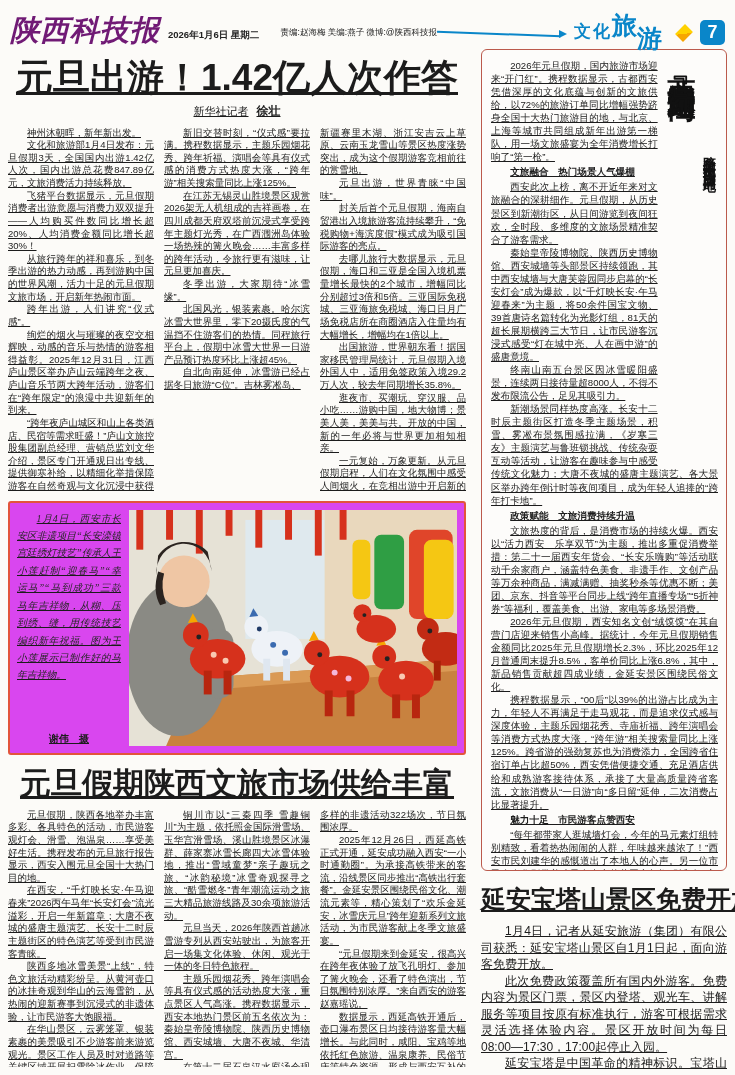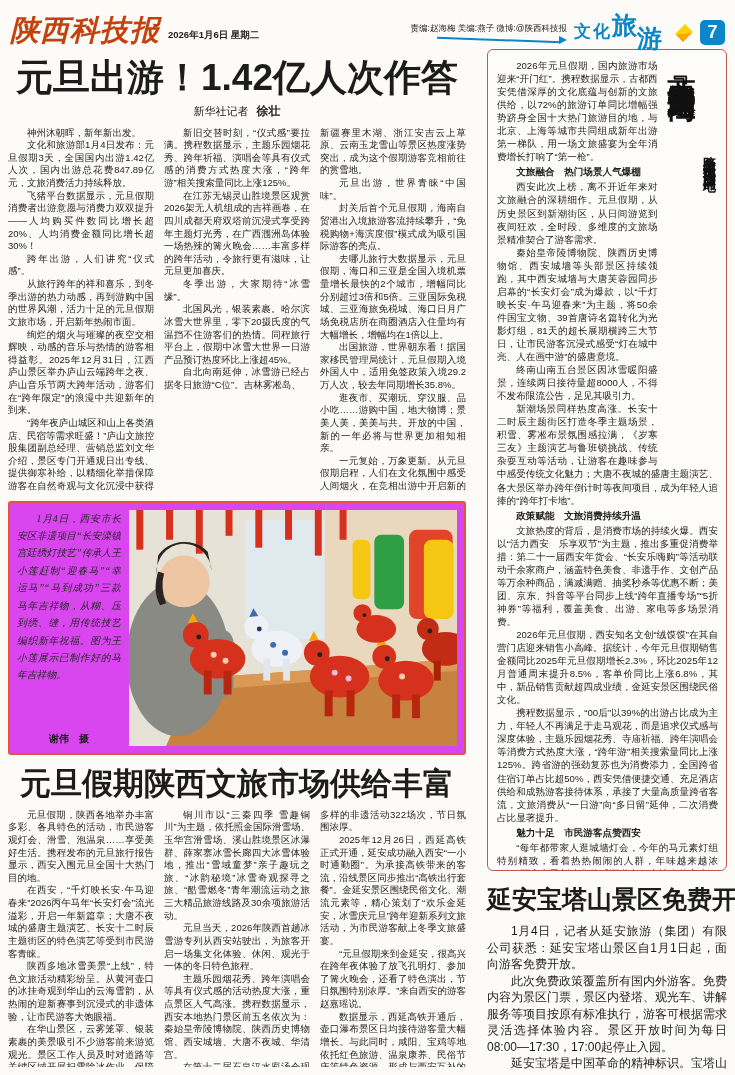--- a/index.html
+++ b/index.html
@@ -5,40 +5,40 @@
   * { box-sizing: border-box; }
   html,body { margin:0; padding:0; background:#888; }
   body { font-family:"Liberation Sans","DejaVu Sans",sans-serif; }
   .page {
     position:relative; width:735px; height:1075px; margin:0 auto;
     background:#fcfbf8; color:#1c1c1c; overflow:hidden; padding:5px 8px 6px;
   }
   
   .hdr { display:flex; align-items:flex-end; height:44px; padding:2px 2px 4px; }
   .masthead { font-family:"Liberation Serif","DejaVu Serif",serif; font-style:italic;
-    font-weight:bold; font-size:29px; color:#c2410c; line-height:1; letter-spacing:1px; }
+    font-weight:bold; font-size:29px; color:#701a75; line-height:1; letter-spacing:1px; }
   .hdr-date { font-size:9.5px; margin-left:8px; padding-bottom:3px; font-weight:bold; color:#222; }
   .hdr-right { margin-left:auto; display:flex; align-items:center; gap:7px; }
-  .editors-wrap { display:flex; flex-direction:column; align-items:flex-end; }
+  .editors-wrap { display:flex; align-items:center; }
   .editors { font-size:8.5px; color:#222; white-space:nowrap; }
   .blue-arrow { width:130px; height:7px; position:relative; margin-top:1px; }
   .blue-arrow .shaft { position:absolute; left:0; right:6px; bottom:2px; height:2px; background:#0a86c9; transform:rotate(2deg); }
   .blue-arrow .head { position:absolute; right:0; bottom:-1px; width:0; height:0;
      border-left:8px solid #0a86c9; border-top:4px solid transparent; border-bottom:4px solid transparent; }
   .section-label { display:flex; align-items:flex-start; color:#0a86c9; font-weight:bold; }
   .sec-wen { font-size:17px; letter-spacing:2px; padding-bottom:2px; }
   .sec-lv { font-size:25px; line-height:1; display:inline-flex; }
   .sec-lv .up { position:relative; top:-7px; }
   .sec-lv .down { position:relative; top:6px; }
   .diamond-icon { width:14px; height:14px; margin:0 2px 0 8px;
      background:linear-gradient(135deg,#ffd200 55%,#f7a600 55%); transform:rotate(45deg) scaleX(.8); }
   .pagenum { width:25px; height:25px; background:#0a86c9; color:#fff; border-radius:5px;
      font-size:18px; font-weight:bold; display:flex; align-items:center; justify-content:center; }
   
-  .bodywrap { display:flex; gap:21px; }
+  .bodywrap { display:flex; gap:15px;text-decoration:underline; }
   .left-main { width:458px; }
   .right-main { flex:1; min-width:0; }
   
   .h1 { font-size:37px; font-weight:900; text-align:center; letter-spacing:0px;
         margin:8px 0 2px; line-height:1.15; white-space:nowrap; }
   .byline { text-align:center; font-size:11px; margin:3px 0 7px; }
   .byline b { font-size:12px; margin-left:8px; }
   .columns { display:flex; gap:10px; }
   .col { flex:1; min-width:0; overflow:hidden; text-align:justify; }
   .col-h368 { height:366px; }
@@ -110,22 +110,22 @@
       <div class="h1">元旦出游！1.42亿人次作答</div>
       <div class="byline">
         <span>新华社记者</span><b>徐壮</b>
       </div>
 
       <div class="columns">
         <div class="col col-h368">
             <p class="para">神州沐朝晖，新年新出发。</p>
             <p class="para">文化和旅游部1月4日发布：元旦假期3天，全国国内出游1.42亿人次，国内出游总花费847.89亿元，文旅消费活力持续释放。</p>
             <p class="para">飞猪平台数据显示，元旦假期消费者出游意愿与消费力双双提升——人均购买件数同比增长超20%、人均消费金额同比增长超30%！</p>
+            <p class="para">从旅行跨年的祥和喜乐，到冬季出游的热力动感，再到游购中国的世界风潮，活力十足的元旦假期文旅市场，开启新年热闹市面。</p>
             <p class="para">跨年出游，人们讲究“仪式感”。</p>
-            <p class="para">从旅行跨年的祥和喜乐，到冬季出游的热力动感，再到游购中国的世界风潮，活力十足的元旦假期文旅市场，开启新年热闹市面。</p>
             <p class="para">绚烂的烟火与璀璨的夜空交相辉映，动感的音乐与热情的游客相得益彰。2025年12月31日，江西庐山景区举办庐山云端跨年之夜、庐山音乐节两大跨年活动，游客们在“跨年限定”的浪漫中共迎新年的到来。</p>
             <p class="para">“跨年夜庐山城区和山上各类酒店、民宿等需求旺盛！”庐山文旅控股集团副总经理、营销总监刘文华介绍，景区专门开通观日出专线、提供御寒补给，以精细化举措保障游客在自然奇观与文化沉浸中获得美好体验。</p>
           </div>
         <div class="col col-h368">
             <p class="para">新旧交替时刻，“仪式感”要拉满。携程数据显示，主题乐园烟花秀、跨年祈福、演唱会等具有仪式感的消费方式热度大涨，“跨年游”相关搜索量同比上涨125%。</p>
             <p class="para">在江苏无锡灵山胜境景区观赏2026架无人机组成的吉祥画卷，在四川成都天府双塔前沉浸式享受跨年主题灯光秀，在广西涠洲岛体验一场热辣的篝火晚会……丰富多样的跨年活动，令旅行更有滋味，让元旦更加喜庆。</p>
             <p class="para">冬季出游，大家期待“冰雪缘”。</p>
             <p class="para">北国风光，银装素裹。哈尔滨冰雪大世界里，零下20摄氏度的气温挡不住游客们的热情。同程旅行平台上，假期中冰雪大世界一日游产品预订热度环比上涨超45%。</p>
             <p class="para">自北向南延伸，冰雪游已经占据冬日旅游“C位”。吉林雾凇岛、</p>
           </div>

